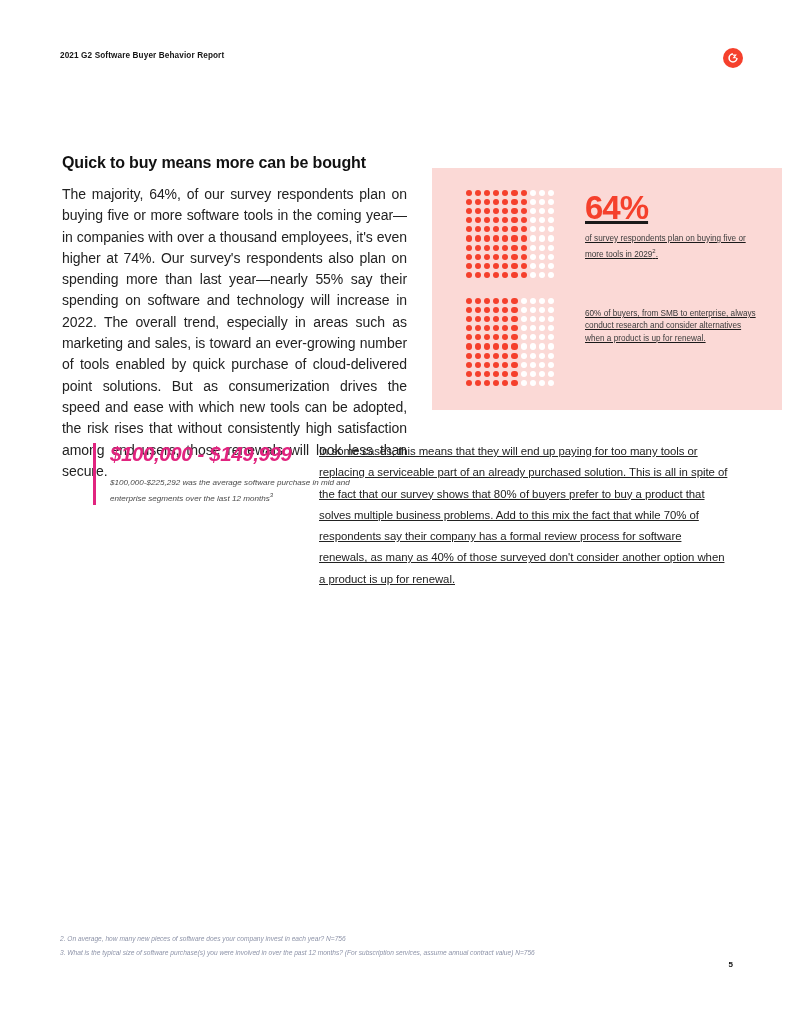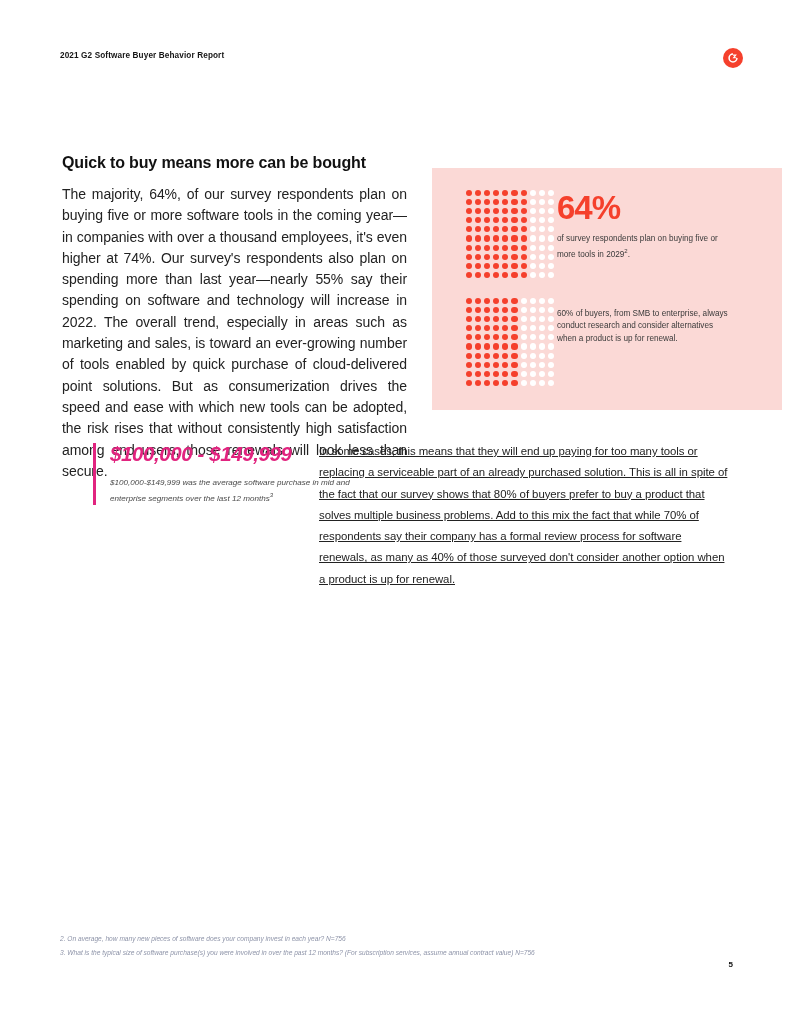--- a/index.html
+++ b/index.html
@@ -105,21 +105,23 @@
   }
   .dot {
     width: 6.1px;
     height: 6.1px;
     border-radius: 50%;
     background: #ffffff;
   }
   .dot.on { background: #f5402c; }
 
   .stat-text {
+    margin-left: 28px;
     padding-top: 1px;
+    text-decoration: underline;
   }
   .stat-value {
     font-size: 33px;
     font-weight: bold;
     color: #f5402c;
     line-height: 1;
     letter-spacing: -1px;
   }
   .stat-caption {
     margin-top: 9px;
@@ -433,21 +435,21 @@
           <span>60% of buyers, from SMB to enterprise, always conduct research and consider alternatives when a product is up for renewal.</span>
         </div>
       </div>
     </div>
 
   </div>
 
   <div class="callout">
     <div class="callout-title">$100,000 - $149,999</div>
     <div class="callout-sub">
-      <span>$100,000-$149,999 was the average software purchase in mid and enterprise segments over the last 12 months</span><sup>3</sup>
+      <span>$100,000-$225,292 was the average software purchase in mid and enterprise segments over the last 12 months</span><sup>3</sup>
     </div>
   </div>
 
   <div class="body-right">In some cases, this means that they will end up paying for too many tools or replacing a serviceable part of an already purchased solution. This is all in spite of the fact that our survey shows that 80% of buyers prefer to buy a product that solves multiple business problems. Add to this mix the fact that while 70% of respondents say their company has a formal review process for software renewals, as many as 40% of those surveyed don't consider another option when a product is up for renewal.</div>
 
   <div class="footnotes">
     <div class="footnote">2. On average, how many new pieces of software does your company invest in each year? N=756</div>
     <div class="footnote">3. What is the typical size of software purchase(s) you were involved in over the past 12 months? (For subscription services, assume annual contract value) N=756</div>
   </div>
 

